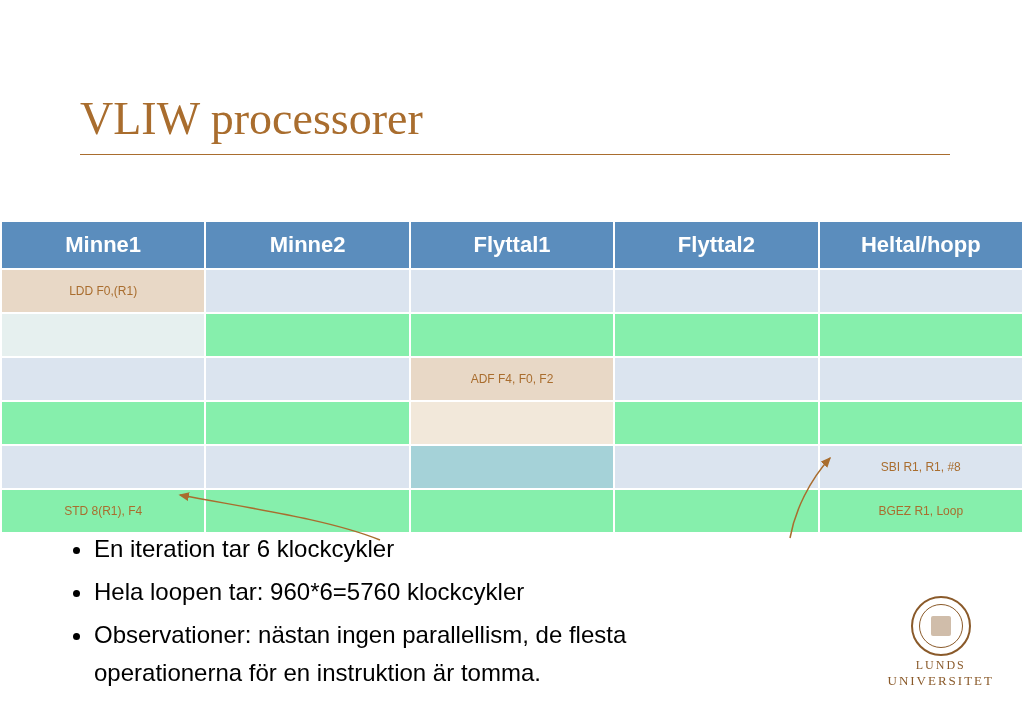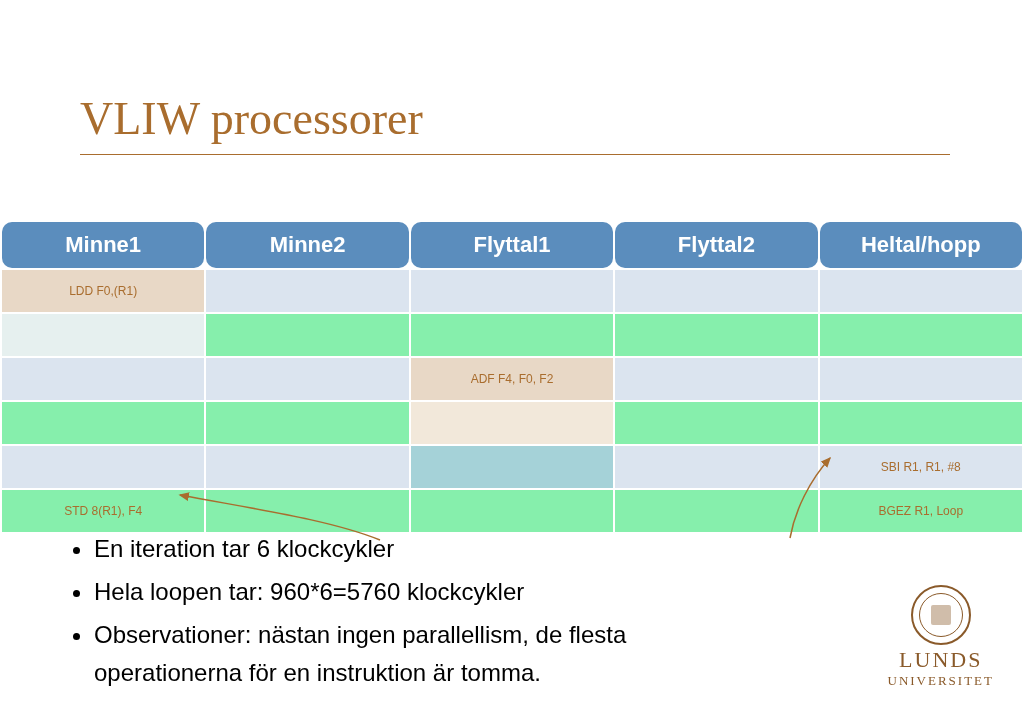--- a/index.html
+++ b/index.html
@@ -44,21 +44,20 @@
     border-spacing: 2px 2px;
     table-layout: fixed;
   }
   table.sched th {
     background: #5b8dbd;
     color: #ffffff;
     font-weight: bold;
     font-size: 22px;
     padding: 10px 0;
     text-align: center;
-    border-radius: 10px;
   }
   table.sched td {
     height: 34px;
     font-size: 12px;
     text-align: center;
     color: #a96d2e;
     padding: 4px 20px;
   }
   .c-cream   { background: #e8d8c6; }
   .c-ltteal  { background: #e6f0ef; }
@@ -129,21 +128,21 @@
     content: "";
     position: absolute;
     top: 18px; left: 18px;
     width: 20px; height: 20px;
     background: #8a5a2a;
     border-radius: 2px;
     opacity: 0.4;
   }
   .logo .uname {
     font-family: "Times New Roman", serif;
-    font-size: 22px;
+    font-size: 12px;
     letter-spacing: 2px;
     font-variant: small-caps;
   }
   .logo .usub {
     font-family: "Times New Roman", serif;
     font-size: 13px;
     letter-spacing: 2px;
   }
 </style>
 </head>

